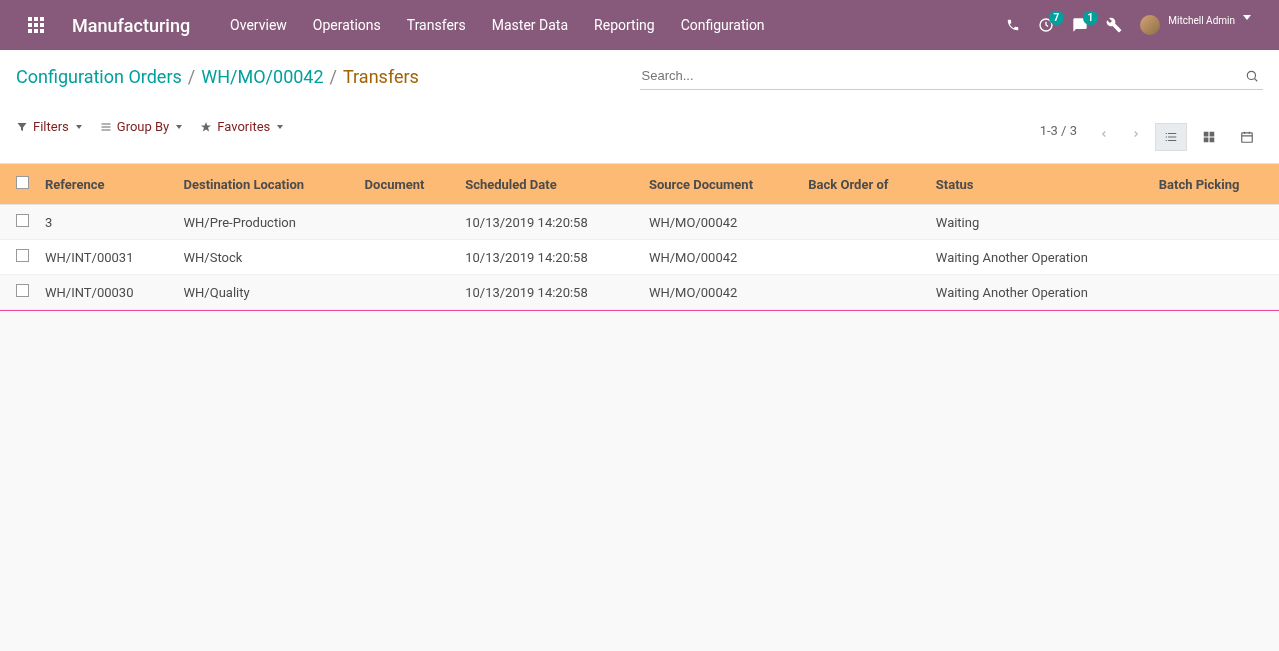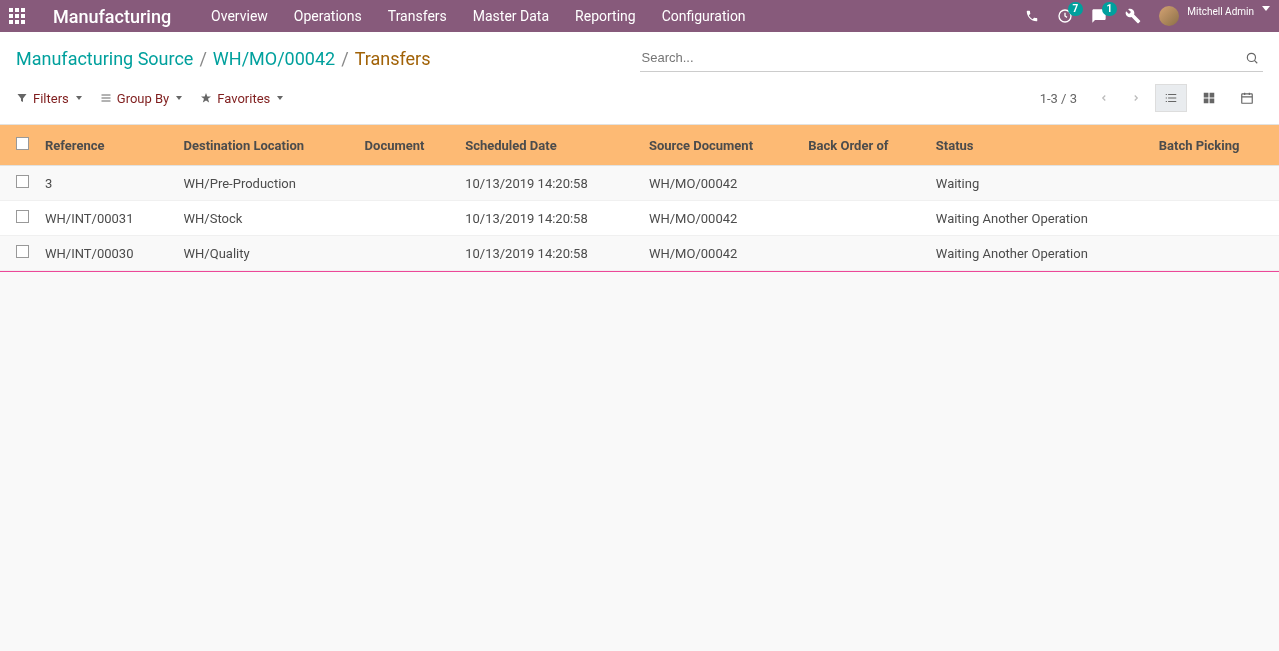--- a/index.html
+++ b/index.html
@@ -1,18 +1,18 @@
 <!DOCTYPE html>
 <html><head>
 <meta charset="utf-8">
 <style>
 * { margin:0; padding:0; box-sizing:border-box; }
 body { font-family:-apple-system,BlinkMacSystemFont,"Segoe UI",Roboto,"Helvetica Neue",Arial,sans-serif; font-size:13px; color:#4c4c4c; background:#f9f9f9; }
 
-.top-nav { background:#875a7b; color:#fff; height:32px; display:flex; align-items:center; padding:0 9px; }
+.top-nav { background:#875a7b; color:#fff; height:50px; display:flex; align-items:center; padding:0 28px; }
 .apps-icon { width:16px; height:16px; display:grid; grid-template-columns:repeat(3,4px); grid-template-rows:repeat(3,4px); gap:2px; margin-right:28px; cursor:pointer; }
 .apps-icon span { background:#fff; width:4px; height:4px; }
 .app-title { font-size:18px; font-weight:500; margin-right:40px; }
 .nav-menu { display:flex; gap:26px; flex:1; }
 .nav-menu a { color:#fff; text-decoration:none; font-size:14px; cursor:pointer; }
 .nav-right { display:flex; align-items:center; gap:18px; }
 .nav-ico { position:relative; cursor:pointer; color:#fff; display:flex; align-items:center; }
 .badge { position:absolute; top:-6px; right:-10px; background:#00a09d; color:#fff; font-size:10px; font-weight:700; border-radius:8px; padding:1px 5px; line-height:12px; }
 .user { display:flex; align-items:flex-start; gap:8px; cursor:pointer; font-size:10px; }
 .avatar { width:20px; height:20px; border-radius:50%; background:linear-gradient(135deg,#d4a373,#8b6f47); }
@@ -27,21 +27,21 @@
 .search-wrap { flex:1; display:flex; align-items:center; border-bottom:1px solid #ccc; padding:2px 0; max-width:630px; }
 .search-wrap input { flex:1; border:none; outline:none; font-size:13px; padding:4px 2px; background:transparent; }
 .search-ico { color:#666; cursor:pointer; padding:0 4px; }
 
 .cp-row2 { display:flex; align-items:center; padding:6px 16px 12px; }
 .cp-left { display:flex; gap:8px; flex:1; align-items:center; }
 .btn-create { background:#00a09d; color:#fff; border:none; padding:6px 12px; font-size:13px; font-weight:600; cursor:pointer; text-transform:uppercase; }
 .btn-import { background:transparent; color:#00a09d; border:none; padding:6px 10px; font-size:13px; font-weight:600; cursor:pointer; text-transform:uppercase; }
 .cp-mid { flex:1; display:flex; gap:18px; align-items:center; }
 .filter-btn { display:flex; align-items:center; gap:5px; color:#7f1d1d; cursor:pointer; font-size:13px; }
-.cp-right { display:flex; align-items:center; gap:6px; }
+.cp-right { display:flex; gap:6px;margin-top:21px; }
 .pager { color:#666; margin-right:8px; }
 .pager-btn { padding:4px 8px; color:#bbb; cursor:pointer; }
 .view-btn { padding:6px 8px; cursor:pointer; border:1px solid transparent; color:#666; display:inline-flex; align-items:center; }
 .view-btn.active { background:#e9ecef; border-color:#ddd; }
 
 .list-view { background:#fdba74; border-bottom:1px solid #ec4899; }
 table { width:100%; border-collapse:collapse; }
 thead th { text-align:left; font-weight:700; font-size:13px; color:#4c4c4c; padding:12px 8px; border-bottom:1px solid #e2e2e0; }
 tbody td { padding:9px 8px; border-bottom:1px solid #f0f0f0; font-size:13px; color:#4c4c4c; }
 tbody tr:nth-child(odd) { background:#f9f9f9; }
@@ -104,21 +104,21 @@
       <span class="avatar"></span>
       <span>Mitchell Admin</span>
       <span class="caret-down"></span>
     </div>
   </div>
 </div>
 
 <div class="control-panel">
   <div class="cp-row1">
     <div class="breadcrumb">
-      <a>Manufacturing Source</a>
+      <a>Configuration Orders</a>
       <span class="sep">/</span>
       <a>WH/MO/00042</a>
       <span class="sep">/</span>
       <span class="current">Transfers</span>
     </div>
     <div class="search-wrap">
       <input type="text" placeholder="Search..." style="">
       <span class="search-ico">
         <svg width="14" height="14" viewBox="0 0 24 24" fill="none" stroke="#666" stroke-width="2">
             <circle cx="11" cy="11" r="7"></circle>

